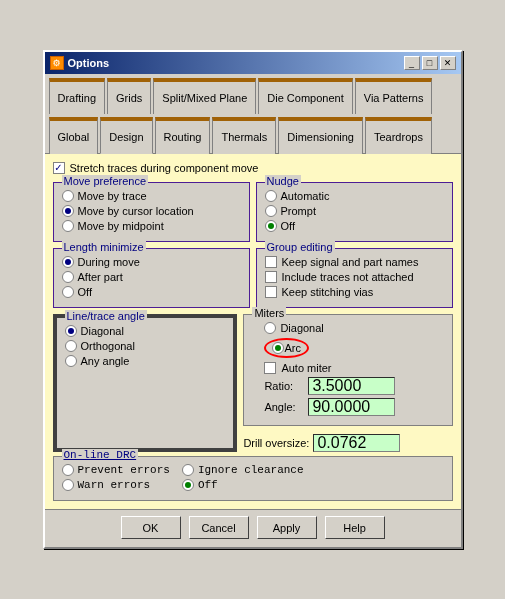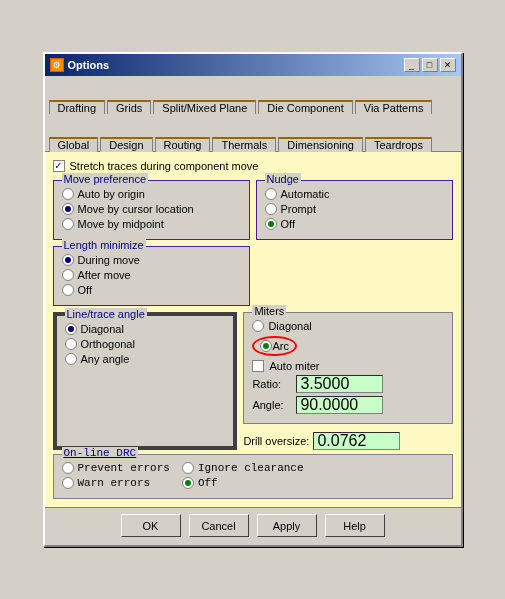--- a/index.html
+++ b/index.html
@@ -78,30 +78,29 @@
     }
 
     .tabs-row1, .tabs-row2 {
       display: flex;
       background: #d4d0c8;
       padding: 3px 4px 0;
       gap: 2px;
     }
 
     .tab {
-      padding: 0 8px;
-      background: #d4d0c8;
-      border: 1px solid #808080;
-      border-top: 2px solid #a16207;
+      padding: 10px 8px;
+      background: #d4d0c8;
+      border: 1px solid #808080;
+      border-top: 4px solid #a16207;
       border-bottom: none;
       cursor: pointer;
       font-size: 11px;
       position: relative;
       top: 1px;
-      margin-top: 20px;
     }
 
     .tab.active {
       background: #d4d0c8;
       border-bottom: 1px solid #d4d0c8;
       z-index: 2;
       font-weight: normal;
     }
 
     .content {
@@ -195,21 +194,21 @@
 
     .checkbox.checked::after {
       content: '✓';
       font-size: 10px;
       color: #000080;
       line-height: 1;
     }
 
     .miters-box {
       border: 1px solid #808080;
-      padding: 4px 8px 6px;
+      padding: 4px 20px 6px;
       position: relative;
       background: #d4d0c8;
     }
 
     .miters-label {
       position: absolute;
       top: -8px;
       left: 8px;
       background: #d4d0c8;
       padding: 0 2px;
@@ -359,21 +358,21 @@
     <div class="stretch-row">
       <div class="checkbox checked"></div>
       <span>Stretch traces during component move</span>
     </div>
 
     <div class="two-col">
       <div class="group-box">
         <span class="group-label">Move preference</span>
         <div class="radio-item">
           <div class="radio-circle"></div>
-          <span>Auto by origin</span>
+          <span>Move by trace</span>
         </div>
         <div class="radio-item">
           <div class="radio-circle checked"></div>
           <span>Move by cursor location</span>
         </div>
         <div class="radio-item">
           <div class="radio-circle"></div>
           <span>Move by midpoint</span>
         </div>
       </div>
@@ -396,25 +395,40 @@
 
     <div class="two-col">
       <div class="group-box">
         <span class="group-label">Length minimize</span>
         <div class="radio-item">
           <div class="radio-circle checked"></div>
           <span>During move</span>
         </div>
         <div class="radio-item">
           <div class="radio-circle"></div>
-          <span>After move</span>
+          <span>After part</span>
         </div>
         <div class="radio-item">
           <div class="radio-circle"></div>
           <span>Off</span>
+        </div>
+      </div>
+      <div class="group-box">
+        <span class="group-label">Group editing</span>
+        <div class="checkbox-item">
+          <div class="checkbox"></div>
+          <span>Keep signal and part names</span>
+        </div>
+        <div class="checkbox-item">
+          <div class="checkbox"></div>
+          <span>Include traces not attached</span>
+        </div>
+        <div class="checkbox-item">
+          <div class="checkbox"></div>
+          <span>Keep stitching vias</span>
         </div>
       </div>
     </div>
 
     <div class="bottom-row">
       <div class="line-trace-box" style="flex:1;">
         <span class="line-trace-label">Line/trace angle</span>
         <div class="radio-item">
           <div class="radio-circle checked"></div>
           <span>Diagonal</span>

